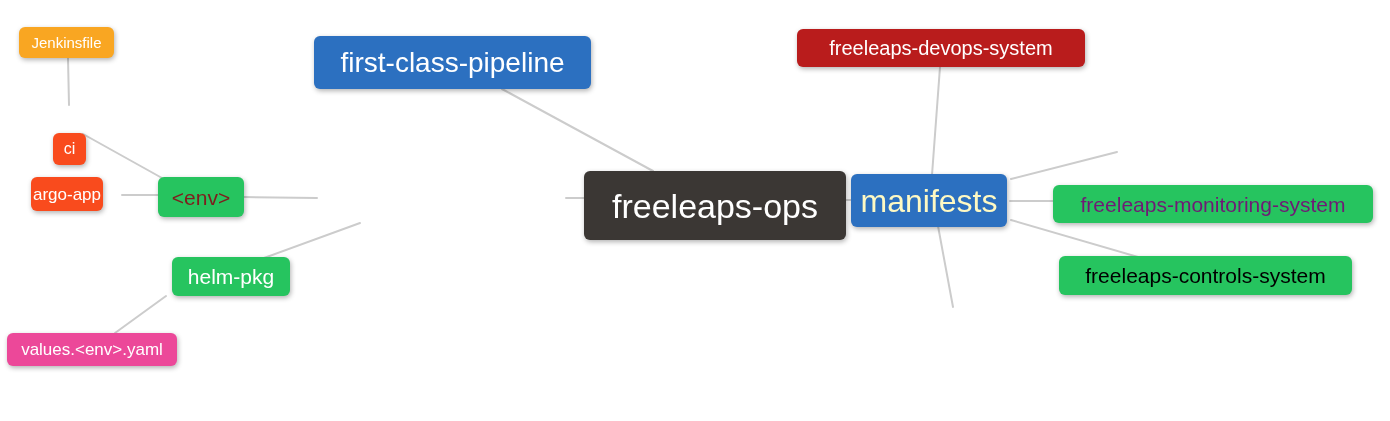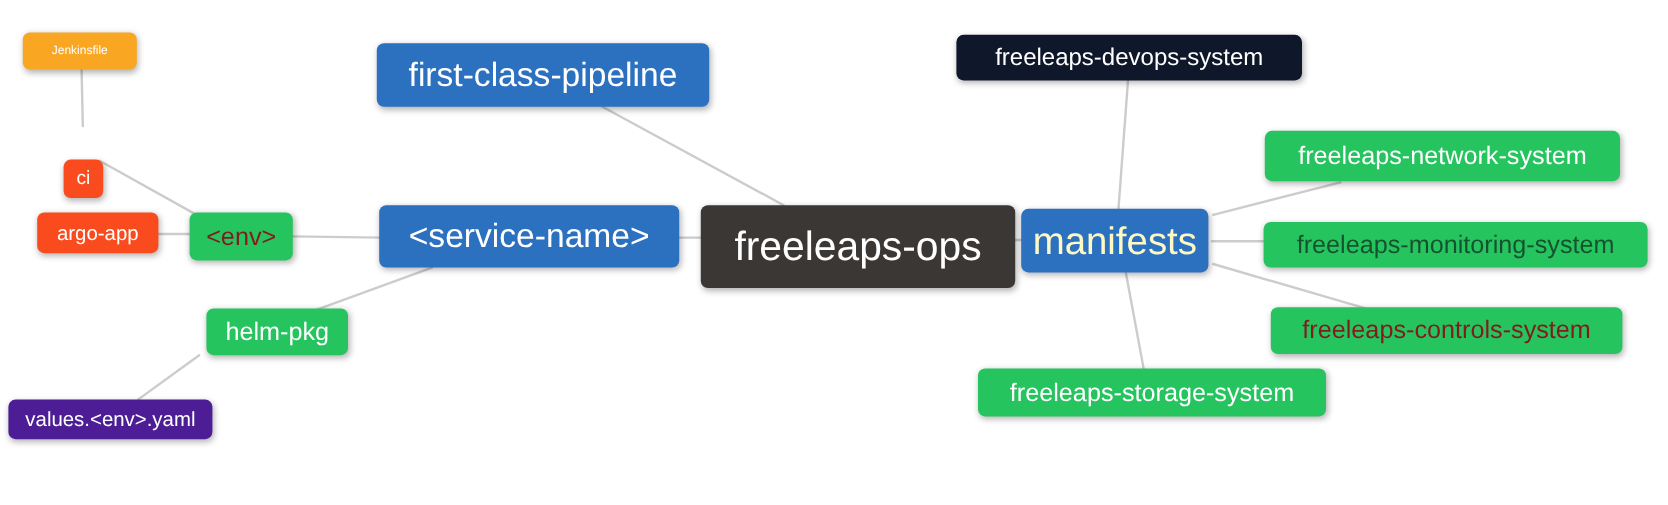--- a/index.html
+++ b/index.html
@@ -52,26 +52,23 @@
       <line x1="566" y1="198" x2="585" y2="198" stroke="#CCCCCC" stroke-width="2" stroke-linecap="round"></line>
       <line x1="845" y1="200" x2="852" y2="200" stroke="#CCCCCC" stroke-width="2" stroke-linecap="round"></line>
       <line x1="932" y1="175" x2="940" y2="67" stroke="#CCCCCC" stroke-width="2" stroke-linecap="round"></line>
       <line x1="1011" y1="179" x2="1117" y2="152" stroke="#CCCCCC" stroke-width="2" stroke-linecap="round"></line>
       <line x1="1010" y1="201" x2="1053" y2="201" stroke="#CCCCCC" stroke-width="2" stroke-linecap="round"></line>
       <line x1="1011" y1="220" x2="1138" y2="257" stroke="#CCCCCC" stroke-width="2" stroke-linecap="round"></line>
       <line x1="938" y1="226" x2="953" y2="307" stroke="#CCCCCC" stroke-width="2" stroke-linecap="round"></line>
     </svg>
 <div class="node" style="left: 314px; top: 36px; width: 277px; height: 53px; font-size: 28px; background-color: rgb(44, 112, 192); color: rgb(255, 255, 255);">first-class-pipeline</div>
     <div class="node" style="left: 584px; top: 171px; width: 262px; height: 69px; font-size: 34px; background-color: rgb(59, 55, 52); color: rgb(255, 255, 255);">freeleaps-ops</div>
-    <div class="node" style="left: 316px; top: 171px; width: 250px; height: 52px; font-size: 28px; background-color: rgb(44, 112, 192); color: rgb(255, 255, 255);">&lt;service-name&gt;</div>
     <div class="node" style="left: 851px; top: 174px; width: 156px; height: 53px; font-size: 32px; background-color: rgb(44, 112, 192); color: #fef9c3;">manifests</div>
     <div class="node" style="left: 158px; top: 177px; width: 86px; height: 40px; font-size: 21px; background-color: rgb(38, 196, 95); color: #7f1d1d;">&lt;env&gt;</div>
     <div class="node" style="left: 147px; top: 257px; width: 118px; height: 39px; font-size: 21px; background-color: rgb(38, 196, 95); color: rgb(255, 255, 255); margin-left: 25px;">helm-pkg</div>
     <div class="node" style="left: 53px; top: 105px; width: 33px; height: 32px; font-size: 16px; background-color: rgb(249, 75, 29); color: rgb(255, 255, 255); margin-top: 28px;">ci</div>
-    <div class="node" style="left: 31px; top: 177px; width: 101px; height: 34px; font-size: 17px; background-color: rgb(249, 75, 29); color: rgb(255, 255, 255);">argo-app</div>
-    <div class="node" style="left: 7px; top: 333px; width: 170px; height: 33px; font-size: 17px; background-color: #4c1d95; color: rgb(255, 255, 255);">values.&lt;env&gt;.yaml</div>
-    <div class="node" style="left: 19px; top: 27px; width: 95px; height: 31px; font-size: 10px; background-color: rgb(249, 166, 34); color: rgb(255, 255, 255);">Jenkinsfile</div>
-    <div class="node" style="left: 797px; top: 29px; width: 288px; height: 38px; font-size: 20px; background-color: #0f172a; color: rgb(255, 255, 255);">freeleaps-devops-system</div>
-    <div class="node" style="left: 1054px; top: 109px; width: 296px; height: 42px; font-size: 21px; background-color: rgb(38, 196, 95); color: rgb(255, 255, 255);">freeleaps-network-system</div>
-    <div class="node" style="left: 1053px; top: 185px; width: 320px; height: 38px; font-size: 21px; background-color: rgb(38, 196, 95); color: #14532d;">freeleaps-monitoring-system</div>
-    <div class="node" style="left: 1059px; top: 256px; width: 293px; height: 39px; font-size: 21px; background-color: rgb(38, 196, 95); color: #7f1d1d;">freeleaps-controls-system</div>
-    <div class="node" style="left: 815px; top: 307px; width: 290px; height: 40px; font-size: 21px; background-color: rgb(38, 196, 95); color: rgb(255, 255, 255);">freeleaps-storage-system</div>
+    <div class="node" style="left: 31px; top: 177px; width: 72px; height: 34px; font-size: 17px; background-color: rgb(249, 75, 29); color: rgb(255, 255, 255);">argo-app</div>
+    <div class="node" style="left: 7px; top: 333px; width: 170px; height: 33px; font-size: 17px; background-color: #ec4899; color: rgb(255, 255, 255);">values.&lt;env&gt;.yaml</div>
+    <div class="node" style="left: 19px; top: 27px; width: 95px; height: 31px; font-size: 15px; background-color: rgb(249, 166, 34); color: rgb(255, 255, 255);">Jenkinsfile</div>
+    <div class="node" style="left: 797px; top: 29px; width: 288px; height: 38px; font-size: 20px; background-color: #b91c1c; color: rgb(255, 255, 255);">freeleaps-devops-system</div>
+    <div class="node" style="left: 1053px; top: 185px; width: 320px; height: 38px; font-size: 21px; background-color: rgb(38, 196, 95); color: #701a75;">freeleaps-monitoring-system</div>
+    <div class="node" style="left: 1059px; top: 256px; width: 293px; height: 39px; font-size: 21px; background-color: rgb(38, 196, 95); color: #000000;">freeleaps-controls-system</div>
   </div>
 
 </body></html>

